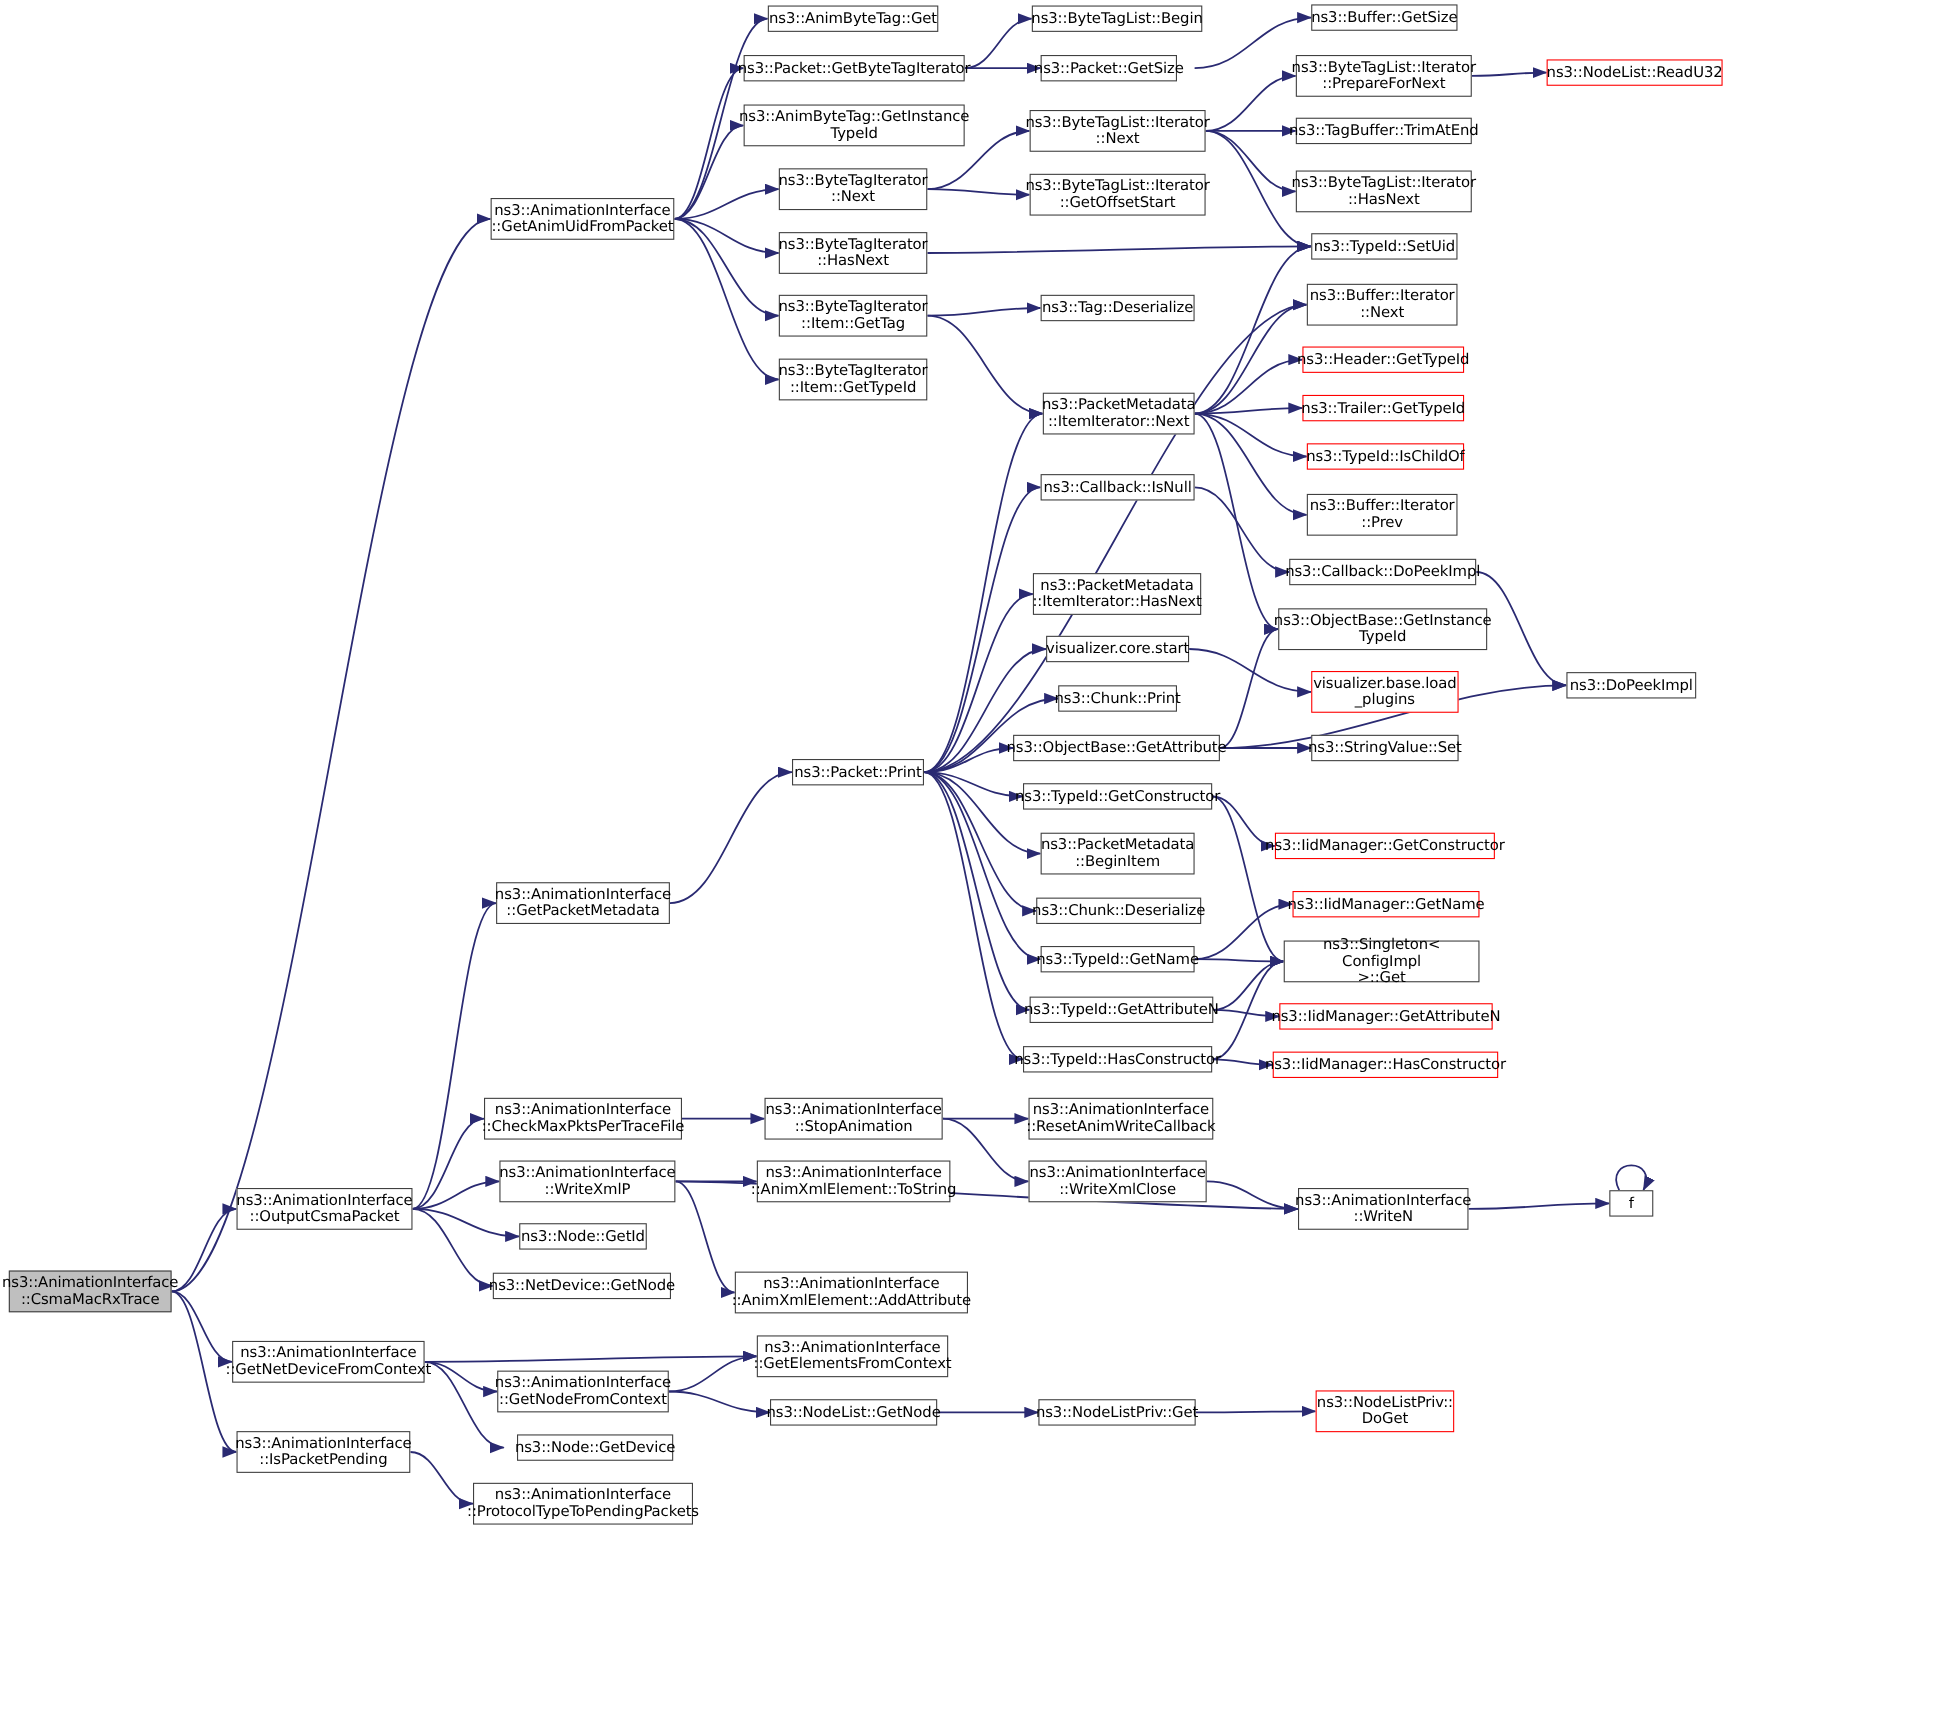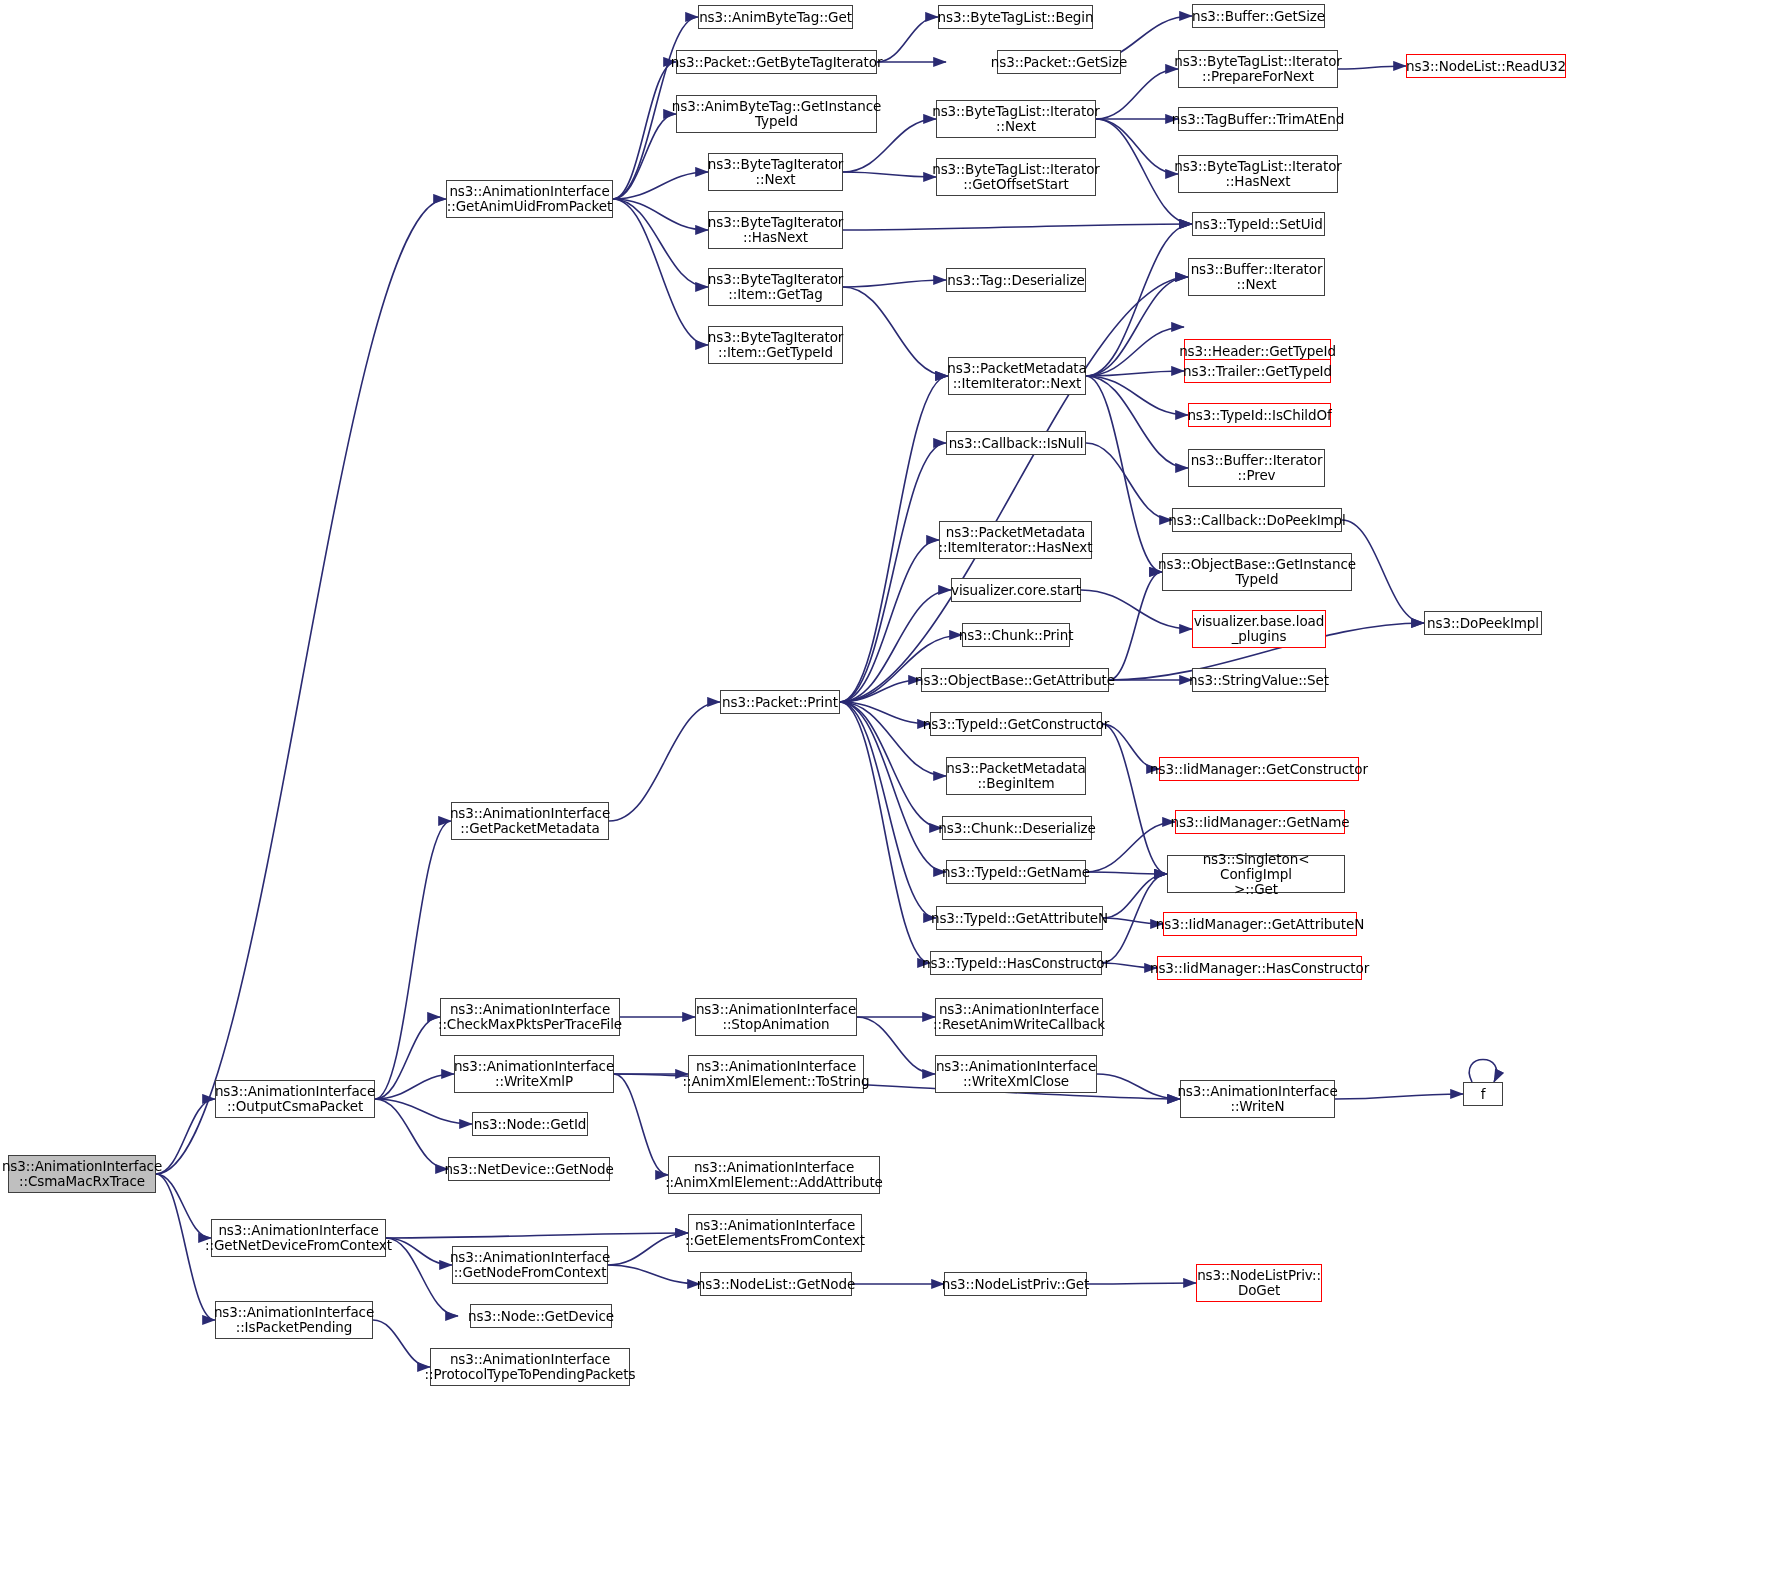--- a/index.html
+++ b/index.html
@@ -151,37 +151,37 @@
 TypeId</span></div>
       <div class="node" style="left: 708px; top: 153px; width: 135px; height: 38px;"><span>ns3::ByteTagIterator
 ::Next</span></div>
       <div class="node" style="left: 708px; top: 211px; width: 135px; height: 38px;"><span>ns3::ByteTagIterator
 ::HasNext</span></div>
       <div class="node" style="left: 708px; top: 268px; width: 135px; height: 38px;"><span>ns3::ByteTagIterator
 ::Item::GetTag</span></div>
       <div class="node" style="left: 708px; top: 326px; width: 135px; height: 38px;"><span>ns3::ByteTagIterator
 ::Item::GetTypeId</span></div>
       <div class="node" style="left: 938px; top: 5px; width: 155px; height: 24px;"><span>ns3::ByteTagList::Begin</span></div>
-      <div class="node" style="left: 997px; top: 50px; width: 124px; height: 24px;"><span>ns3::Packet::GetSize</span></div>
+      <div class="node" style="left: 946px; top: 50px; width: 124px; height: 24px;"><span>ns3::Packet::GetSize</span></div>
       <div class="node" style="left: 936px; top: 100px; width: 160px; height: 38px;"><span>ns3::ByteTagList::Iterator
 ::Next</span></div>
       <div class="node" style="left: 936px; top: 158px; width: 160px; height: 38px;"><span>ns3::ByteTagList::Iterator
 ::GetOffsetStart</span></div>
       <div class="node" style="left: 946px; top: 268px; width: 140px; height: 24px;"><span>ns3::Tag::Deserialize</span></div>
       <div class="node" style="left: 1192px; top: 4px; width: 133px; height: 24px;"><span>ns3::Buffer::GetSize</span></div>
       <div class="node" style="left: 1178px; top: 50px; width: 160px; height: 38px;"><span>ns3::ByteTagList::Iterator
 ::PrepareForNext</span></div>
       <div class="node" style="left: 1178px; top: 107px; width: 160px; height: 24px;"><span>ns3::TagBuffer::TrimAtEnd</span></div>
       <div class="node" style="left: 1178px; top: 155px; width: 160px; height: 38px;"><span>ns3::ByteTagList::Iterator
 ::HasNext</span></div>
       <div class="node" style="left: 1192px; top: 212px; width: 133px; height: 24px;"><span>ns3::TypeId::SetUid</span></div>
       <div class="node red" style="left: 1406px; top: 54px; width: 160px; height: 24px;"><span>ns3::NodeList::ReadU32</span></div>
       <div class="node" style="left: 1188px; top: 258px; width: 137px; height: 38px;"><span>ns3::Buffer::Iterator
 ::Next</span></div>
-      <div class="node red" style="left: 1184px; top: 315px; width: 147px; height: 24px; margin-top: 24px;"><span>ns3::Header::GetTypeId</span></div>
+      <div class="node red" style="left: 1184px; top: 315px; width: 147px; height: 24px;"><span>ns3::Header::GetTypeId</span></div>
       <div class="node red" style="left: 1184px; top: 359px; width: 147px; height: 24px;"><span>ns3::Trailer::GetTypeId</span></div>
       <div class="node red" style="left: 1188px; top: 403px; width: 143px; height: 24px;"><span>ns3::TypeId::IsChildOf</span></div>
       <div class="node" style="left: 1188px; top: 449px; width: 137px; height: 38px;"><span>ns3::Buffer::Iterator
 ::Prev</span></div>
       <div class="node" style="left: 948px; top: 357px; width: 138px; height: 38px;"><span>ns3::PacketMetadata
 ::ItemIterator::Next</span></div>
       <div class="node" style="left: 946px; top: 431px; width: 140px; height: 24px;"><span>ns3::Callback::IsNull</span></div>
       <div class="node" style="left: 1172px; top: 508px; width: 170px; height: 24px;"><span>ns3::Callback::DoPeekImpl</span></div>
       <div class="node" style="left: 1162px; top: 553px; width: 190px; height: 38px;"><span>ns3::ObjectBase::GetInstance
 TypeId</span></div>

